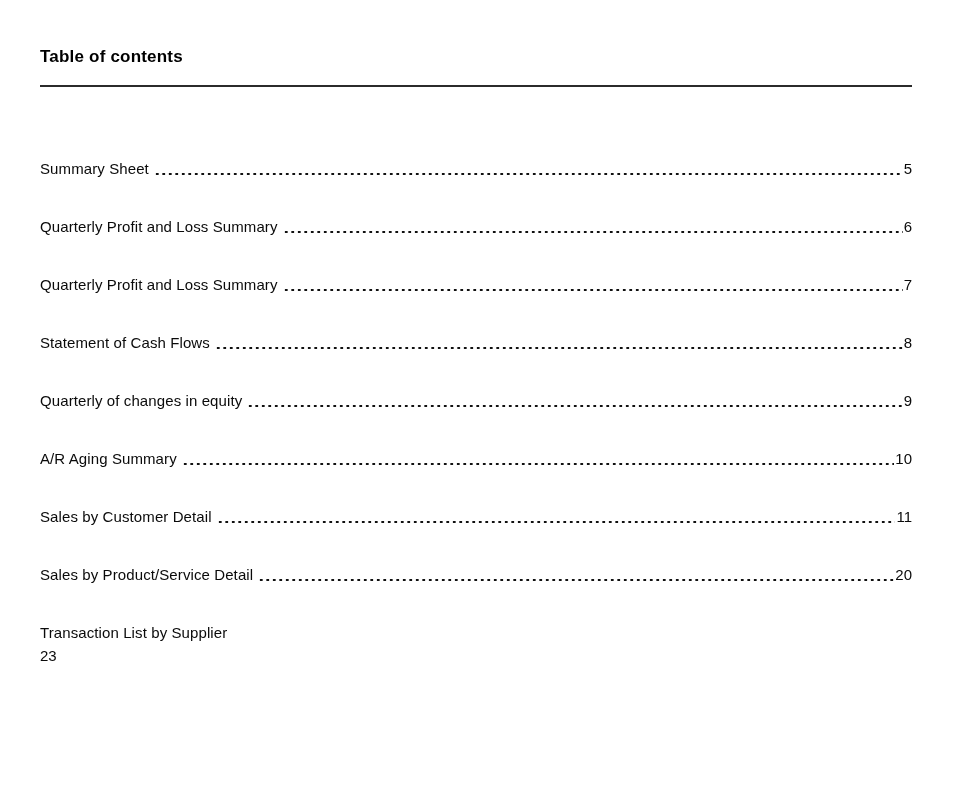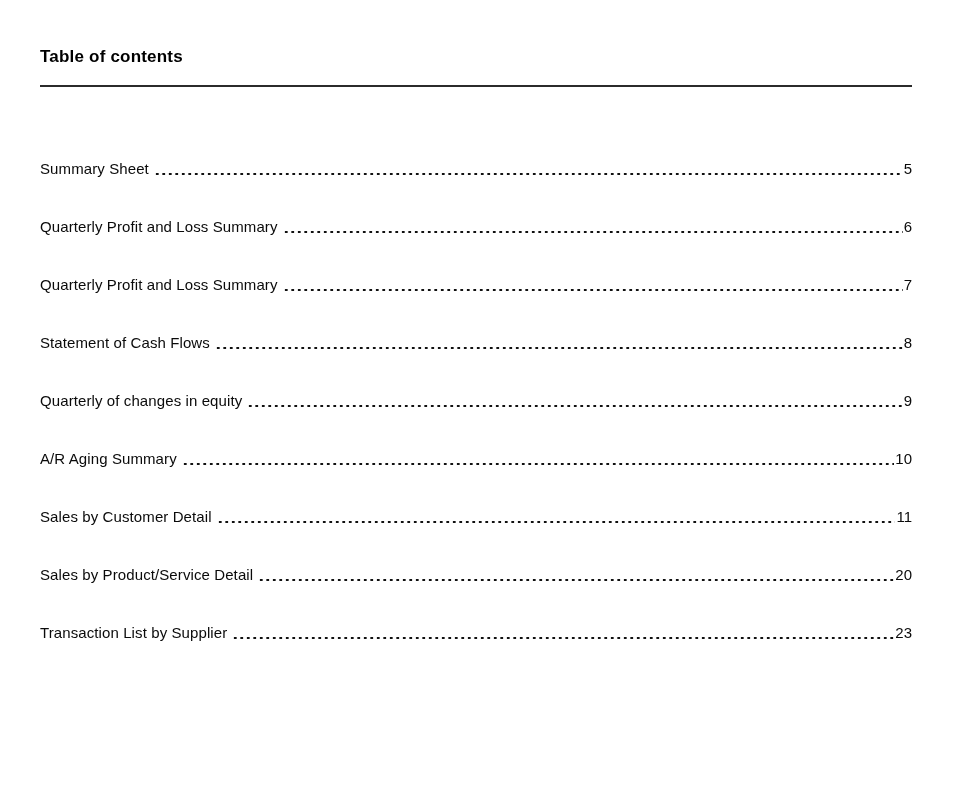--- a/index.html
+++ b/index.html
@@ -34,21 +34,21 @@
     list-style: none;
   }
   .toc-entry {
     display: flex;
     align-items: baseline;
     font-size: 15px;
     line-height: 20px;
     margin-bottom: 38px;
     cursor: pointer;
   }
-  .toc-entry:last-child { margin-bottom: 4px; }
+  .toc-entry:last-child { margin-bottom: 4px; flex-direction: column; }
   .toc-label {
     white-space: nowrap;
     letter-spacing: 0.1px;
   }
   .dot-leader {
     flex: 1;
     align-self: flex-end;
     height: 4px;
     margin: 0 1px 3px 5px;
     background-image: radial-gradient(circle, #111111 1.1px, transparent 1.5px);

